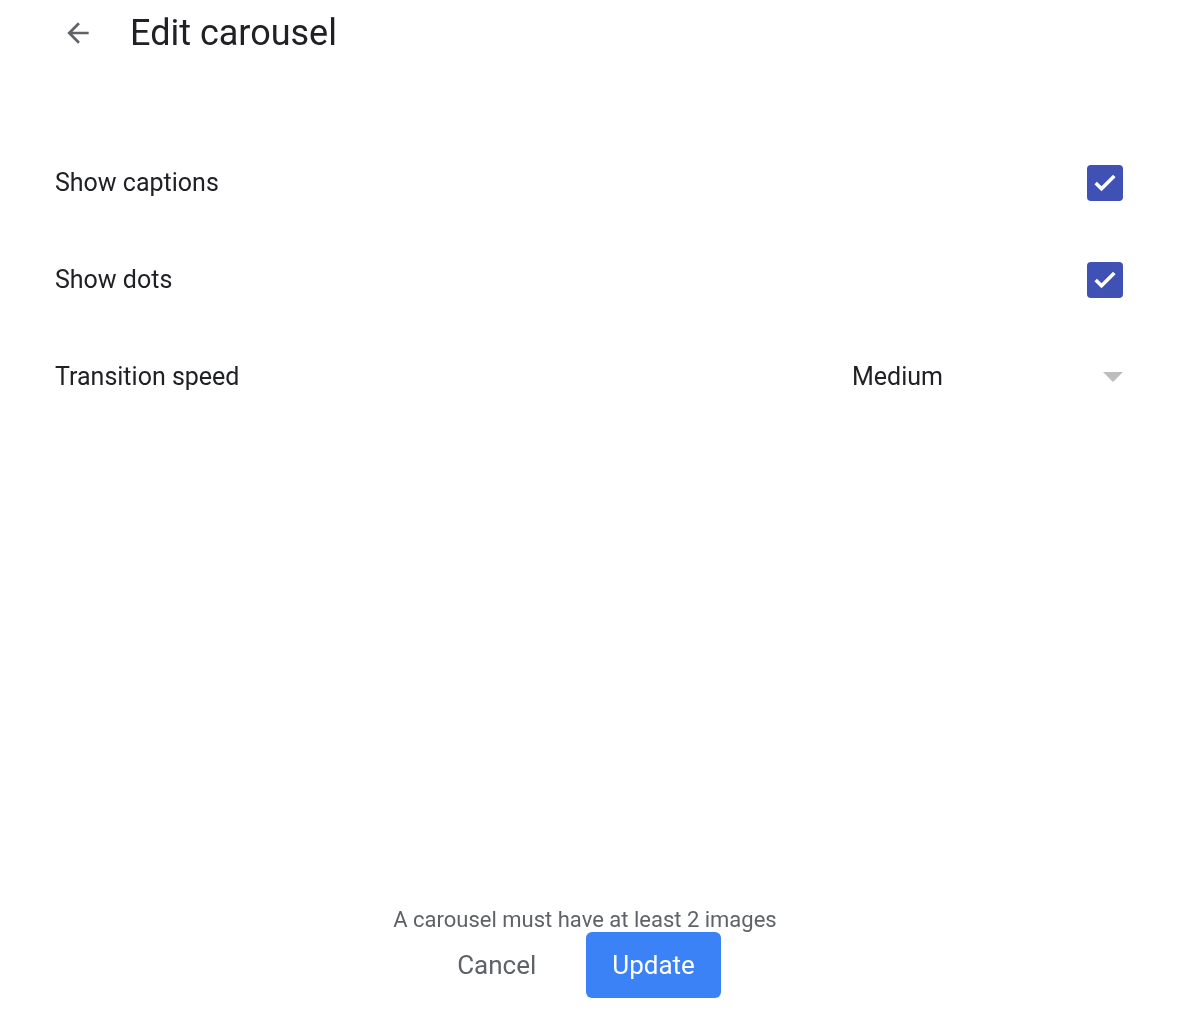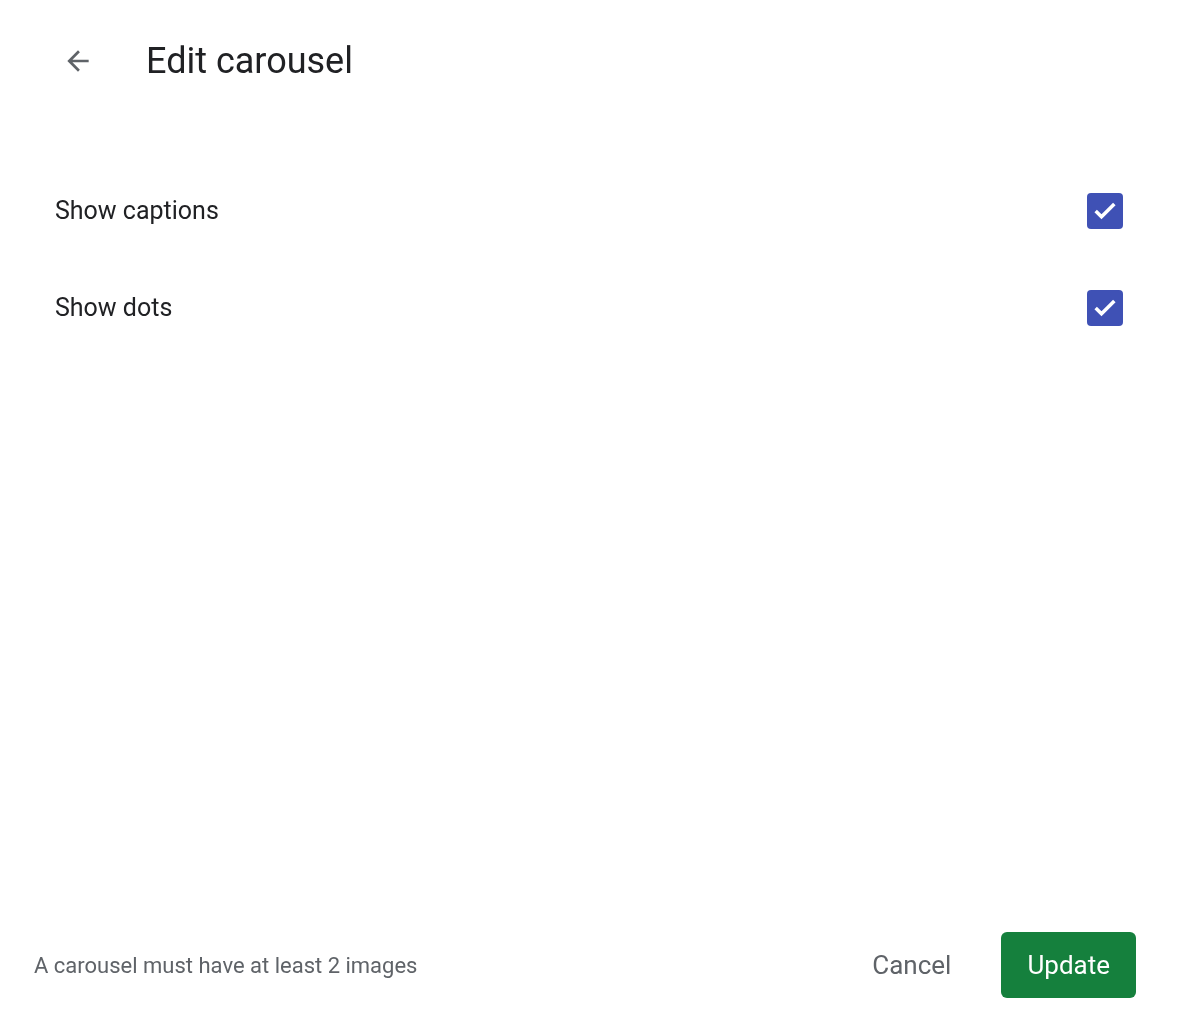--- a/index.html
+++ b/index.html
@@ -12,22 +12,21 @@
       background: #fff;
       width: 1178px;
       height: 1018px;
       position: relative;
       color: #202124;
     }
     .header {
       display: flex;
       align-items: center;
       padding: 12px 0 0 62px;
-      gap: 52px;
-      margin-top: 28px;
+      gap: 36px;
     }
     .back-arrow {
       width: 32px;
       height: 32px;
       display: flex;
       align-items: center;
       justify-content: center;
       cursor: pointer;
       color: #5f6368;
     }
@@ -98,20 +97,21 @@
     }
     .footer {
       position: absolute;
       bottom: 20px;
       left: 0;
       right: 0;
       padding: 0 42px 0 34px;
       display: flex;
       align-items: center;
       justify-content: space-between;
+      flex-direction: column;
     }
     .hint-text {
       font-size: 22px;
       color: #5f6368;
       font-weight: 400;
     }
     .footer-actions {
       display: flex;
       align-items: center;
       gap: 42px;
@@ -121,21 +121,21 @@
       color: #5f6368;
       background: none;
       border: none;
       cursor: pointer;
       font-family: inherit;
       padding: 12px 8px;
     }
     .update-btn {
       font-size: 26px;
       color: #fff;
-      background: #15803d;
+      background: #3b82f6;
       border: none;
       border-radius: 6px;
       padding: 18px 26px;
       cursor: pointer;
       font-family: inherit;
       font-weight: 400;
     }
   </style>
 </head>
 <body>
@@ -163,20 +163,27 @@
   <div class="setting-row">
     <span class="setting-label">Show dots</span>
     <div class="checkbox">
       <svg viewBox="0 0 24 24">
         <polyline points="4 12 9 17 20 6"></polyline>
       </svg>
     </div>
   </div>
 
 
+  <div class="select-row">
+    <span class="setting-label">Transition speed</span>
+    <div class="select-value-wrap">
+      <span class="select-value">Medium</span>
+      <div class="dropdown-arrow"></div>
+    </div>
+  </div>
 
 </div>
 
 <div class="footer">
   <span class="hint-text">A carousel must have at least 2 images</span>
   <div class="footer-actions">
     <button class="cancel-btn">Cancel</button>
     <button class="update-btn">Update</button>
   </div>
 </div>

